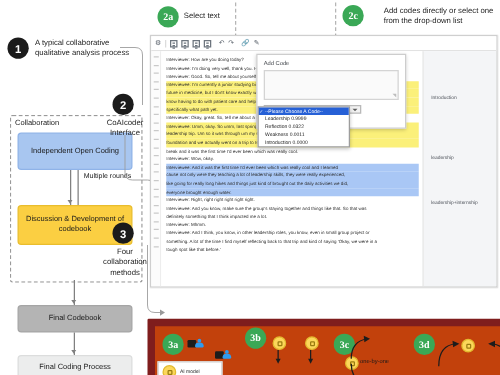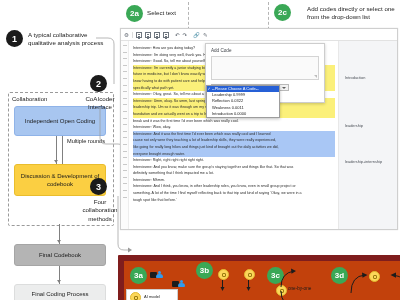--- a/index.html
+++ b/index.html
@@ -12,21 +12,21 @@
   #root{position:relative;width:400px;height:300px;}
 
   
   .abs{position:absolute;}
   .badge-dark{
     width:17px;height:17px;border-radius:50%;background:#1b1b1b;color:#fff;
     font-size:9px;font-weight:bold;display:flex;align-items:center;justify-content:center;
   }
   .badge-green{
     width:17px;height:17px;border-radius:50%;background:#3aa856;color:#fff;
-    font-size:8px;font-weight:bold;display:flex;align-items:center;justify-content:center;
+    font-size:8px;font-weight:bold;display:flex;align-items:center;justify-content:center;font-family:Liberation Serif, serif;
   }
   .callout-text{font-size:6.2px;color:#222;line-height:1.35;}
   .dashed-box{border:1px dashed #9a9a9a;border-radius:2px;}
 
   
   #flow{left:4px;top:30px;width:112px;}
   .collab-box{position:absolute;left:4px;top:62px;width:104px;height:132px;}
   .collab-label{position:absolute;left:8px;top:66px;font-size:6px;color:#222;}
   .node{
     position:absolute;border-radius:3px;display:flex;align-items:center;justify-content:center;

